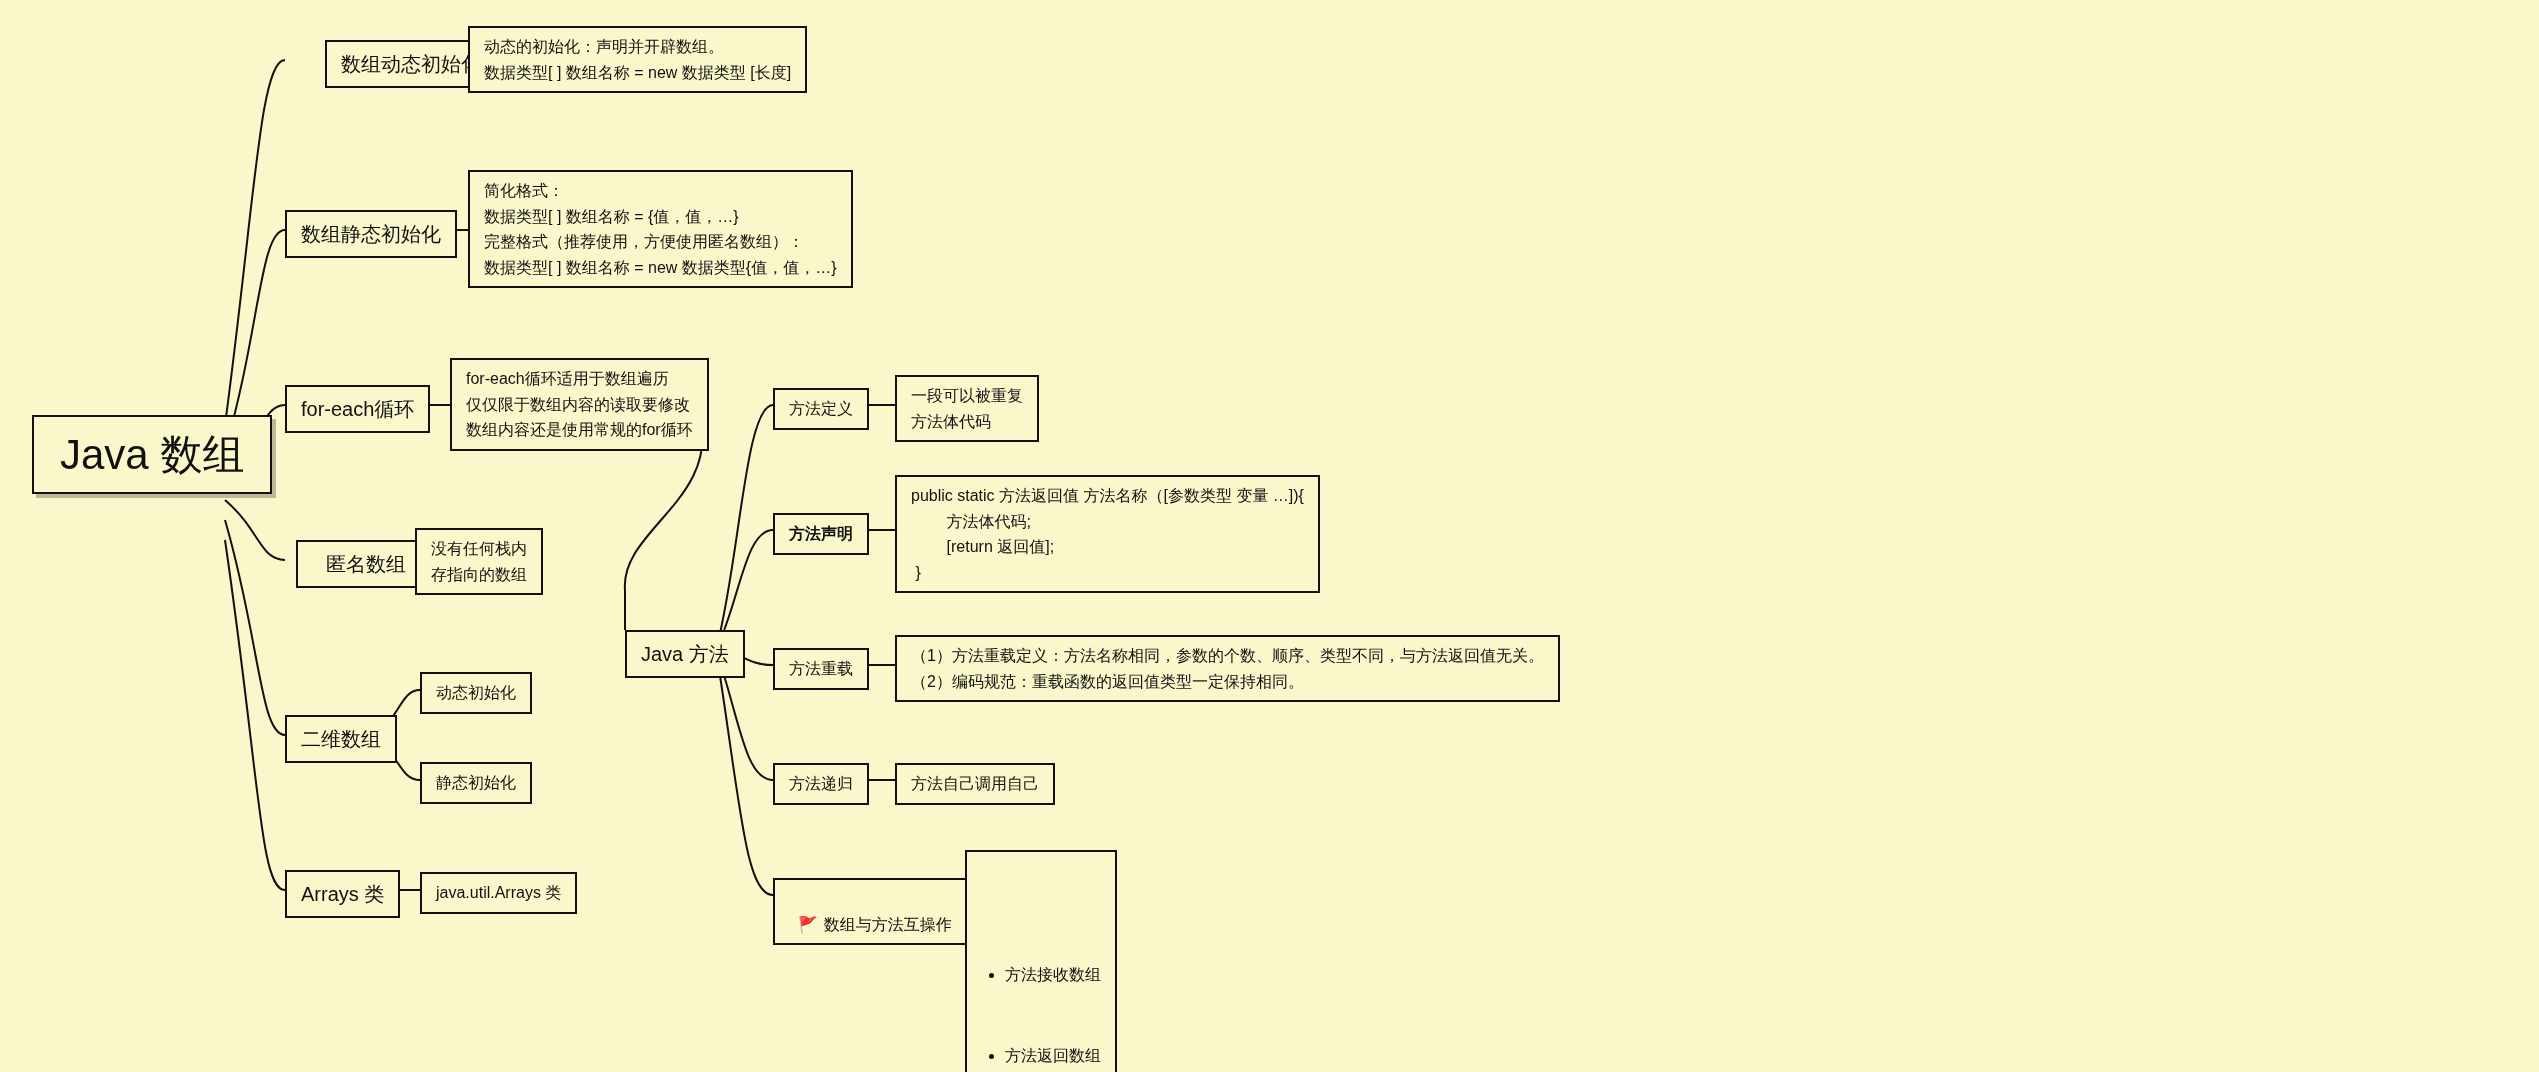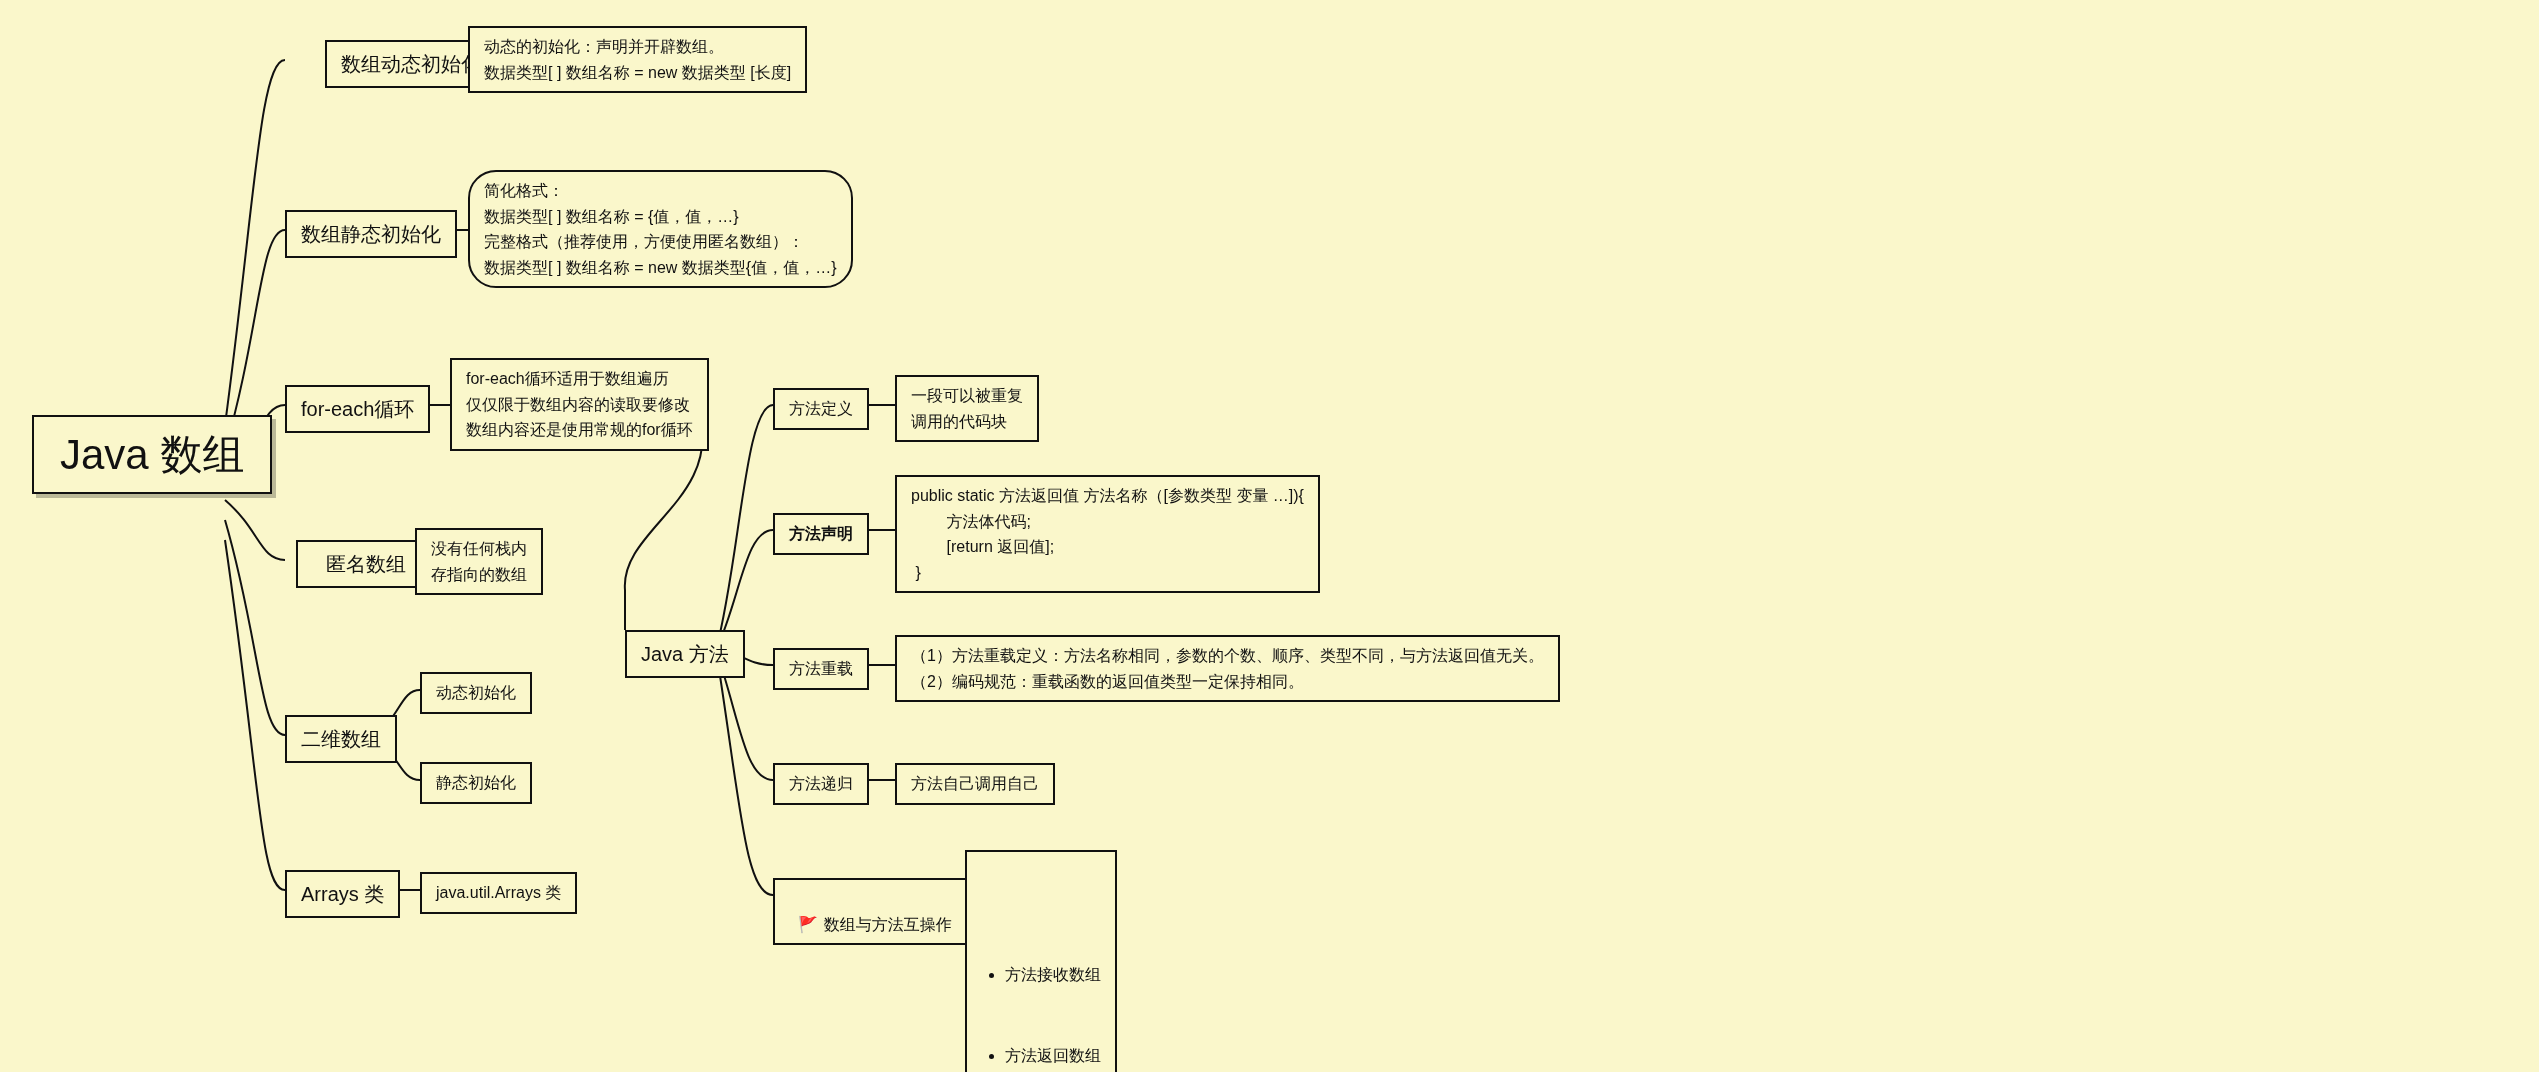--- a/index.html
+++ b/index.html
@@ -87,21 +87,21 @@
   <path d="M 932 895 C 950 895, 950 895, 965 895"></path>
 </svg>
 
 <div class="node root shadow" style="left:32px; top:415px;">Java 数组</div>
 
 <div class="node n1" style="left:285px; top:40px;margin-left:40px;">数组动态初始化</div>
 <div class="node n2" style="left:468px; top:26px;">动态的初始化：声明并开辟数组。
 数据类型[ ] 数组名称 = new 数据类型 [长度]</div>
 
 <div class="node n1" style="left:285px; top:210px;">数组静态初始化</div>
-<div class="node n2" style="left:468px; top:170px;border-radius:28px;">简化格式：
+<div class="node n2" style="left:468px; top:170px;">简化格式：
 数据类型[ ] 数组名称 = {值，值，…}
 完整格式（推荐使用，方便使用匿名数组）：
 数据类型[ ] 数组名称 = new 数据类型{值，值，…}</div>
 
 <div class="node n1" style="left:285px; top:385px;">for-each循环</div>
 <div class="node n2" style="left:450px; top:358px;">for-each循环适用于数组遍历
 仅仅限于数组内容的读取要修改
 数组内容还是使用常规的for循环</div>
 
 <div class="node n1" style="left:296px; top:540px;padding-left:28px;">匿名数组</div>
@@ -112,21 +112,21 @@
 <div class="node n2" style="left:420px; top:672px;">动态初始化</div>
 <div class="node n2" style="left:420px; top:762px;">静态初始化</div>
 
 <div class="node n1" style="left:285px; top:870px;text-align:center;">Arrays 类</div>
 <div class="node n2" style="left:420px; top:872px;">java.util.Arrays 类</div>
 
 <div class="node n1" style="left:625px; top:630px;">Java 方法</div>
 
 <div class="node n2" style="left:773px; top:388px;">方法定义</div>
 <div class="node n2" style="left:895px; top:375px;">一段可以被重复
-调用的代码块</div>
+方法体代码</div>
 
 <div class="node n2" style="left:773px; top:513px;font-weight:bold;">方法声明</div>
 <div class="node n2" style="left:895px; top:475px;">public static 方法返回值 方法名称（[参数类型 变量 …]){
         方法体代码;
         [return 返回值];
  }</div>
 
 <div class="node n2" style="left:773px; top:648px;">方法重载</div>
 <div class="node n2" style="left:895px; top:635px;">（1）方法重载定义：方法名称相同，参数的个数、顺序、类型不同，与方法返回值无关。
 （2）编码规范：重载函数的返回值类型一定保持相同。</div>

